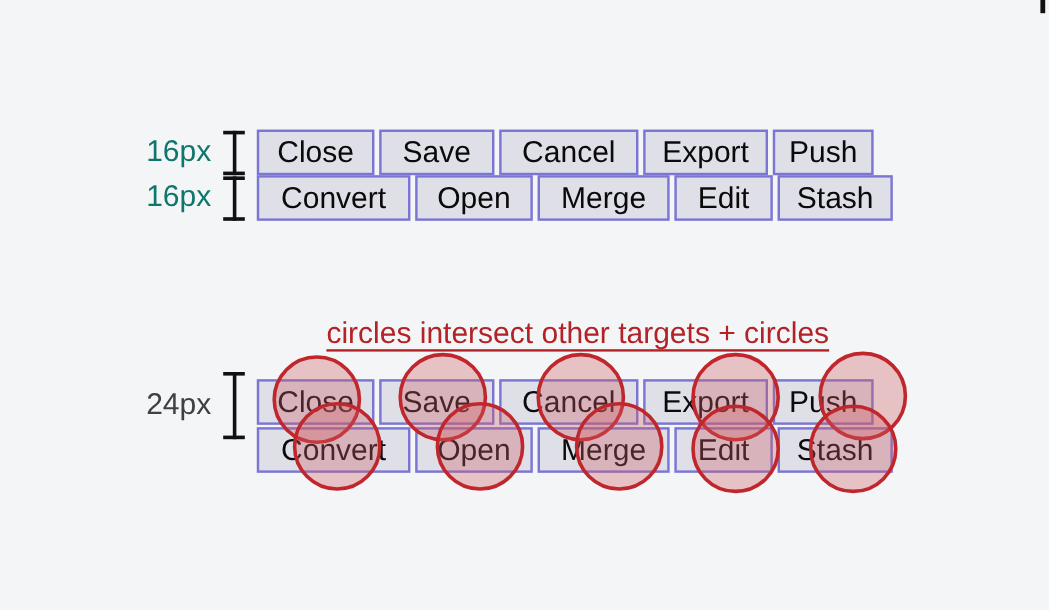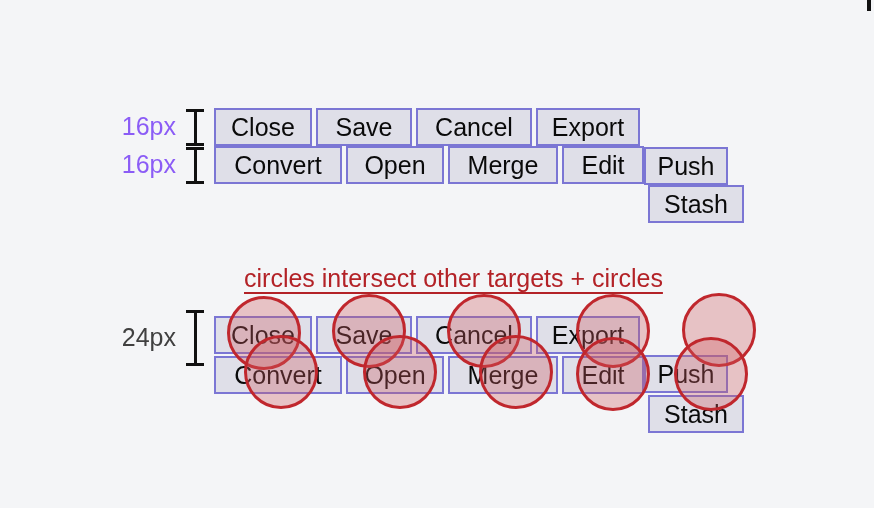--- a/index.html
+++ b/index.html
@@ -32,21 +32,21 @@
   }
 
   
   .measure-label {
     position: absolute;
     font-size: 25px;
     line-height: 1;
     white-space: nowrap;
     text-align: right;
   }
-  .measure-label.dark { color: #8b5cf6; }
+  .measure-label.dark { color: #0f766e; }
   .measure-label.red  { color: #404040; }
 
   
   .ibeam {
     position: absolute;
   }
   .ibeam .cap {
     position: absolute;
     left: 0;
     width: 100%;
@@ -75,21 +75,21 @@
     box-sizing: border-box;
     background: #dfdfe8;
     border: 2px solid #7b76d4;
     color: #0a0a0a;
     display: flex;
     align-items: center;
     justify-content: center;
     margin-right: 4px;
     white-space: nowrap;
   }
-  .btn:last-child { margin-right: 0; margin-top: 39px; }
+  .btn:last-child { margin-right: 0; }
 
   .size16 .btn { height: 38px; font-size: 25px; }
   .size24 .btn { height: 38px; font-size: 25px; }
 
   
   .annot-title {
     position: absolute;
     color: #b32227;
     font-size: 25px;
     line-height: 1;
@@ -146,21 +146,21 @@
   </div>
 
   <div class="btn-row size16" style="left:214px; top:146px;">
     <div class="btn" style="width:128px;">Convert</div>
     <div class="btn" style="width:98px;">Open</div>
     <div class="btn" style="width:110px;">Merge</div>
     <div class="btn" style="width:82px;">Edit</div>
     <div class="btn" style="width:96px;">Stash</div>
   </div>
 
-  <div class="annot-title" style="left:244px; top:266px;">circles intersect other targets + circles</div>
+  <div class="annot-title" style="left:272px; top:266px;">circles intersect other targets + circles</div>
 
   <div class="measure-label red" style="left:108px; top:325px; width:68px;">24px</div>
 
   <div class="ibeam" style="left:186px; top:310px; width:18px; height:56px;">
     <div class="cap top"></div>
     <div class="stem"></div>
     <div class="cap bot"></div>
   </div>
 
   <div class="btn-row size24" style="left:214px; top:316px;">

